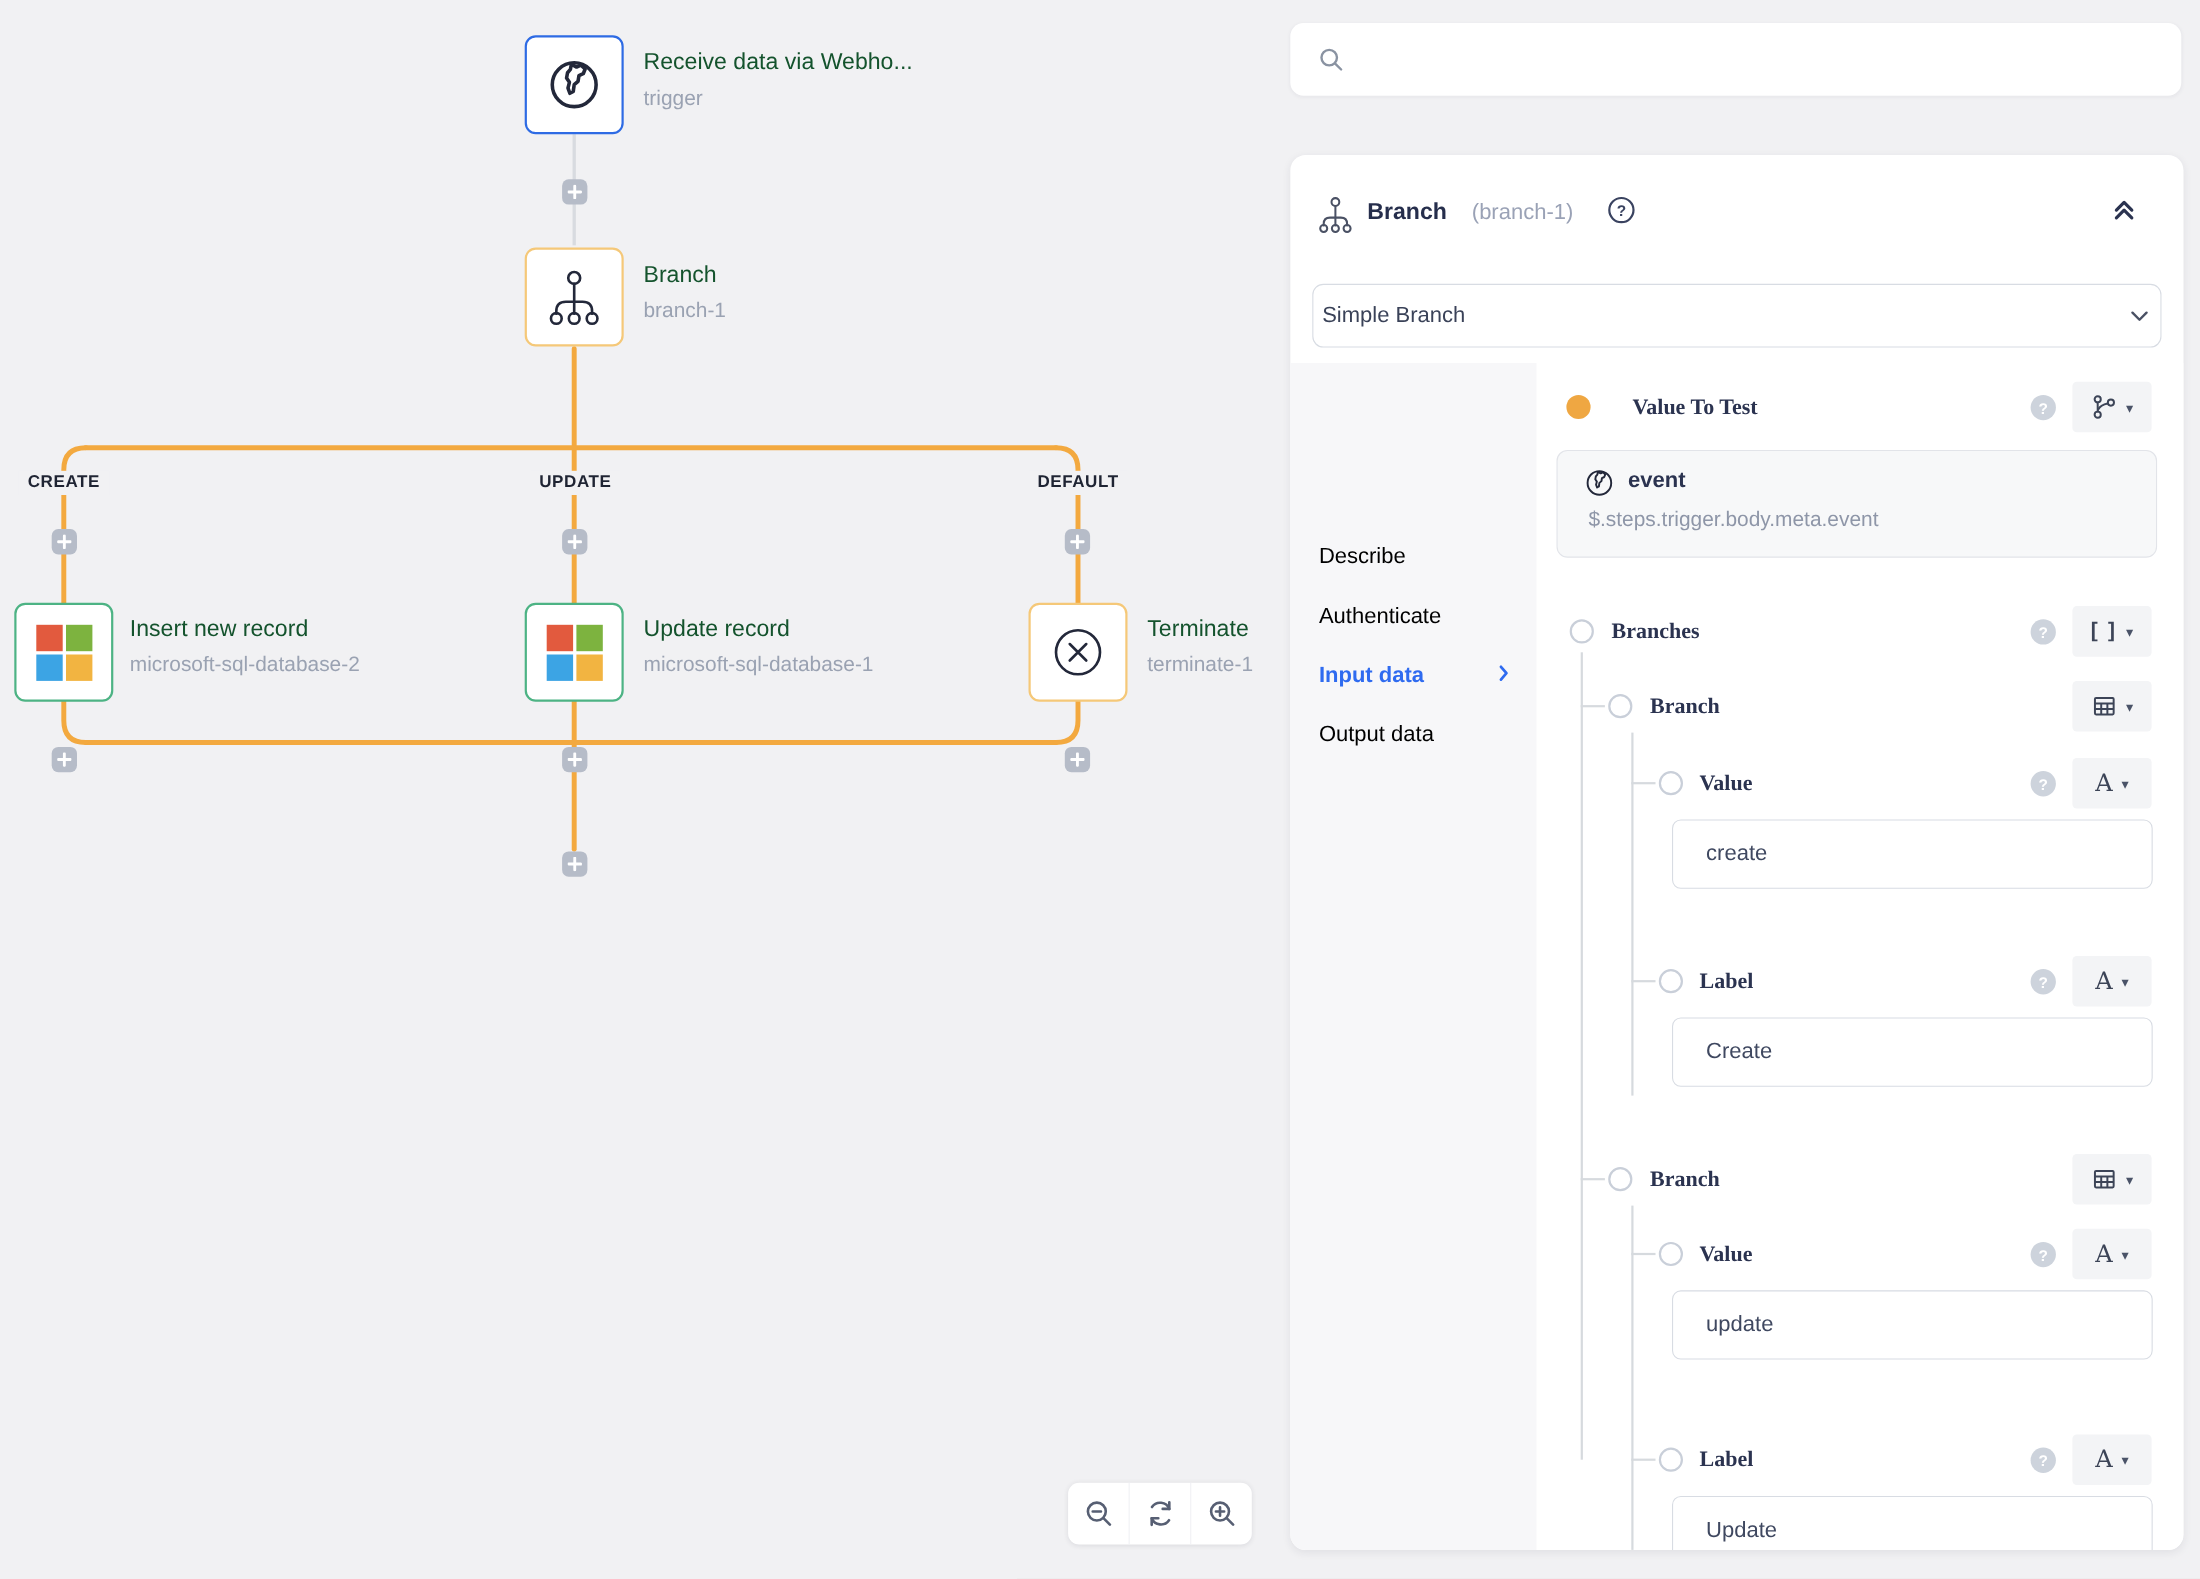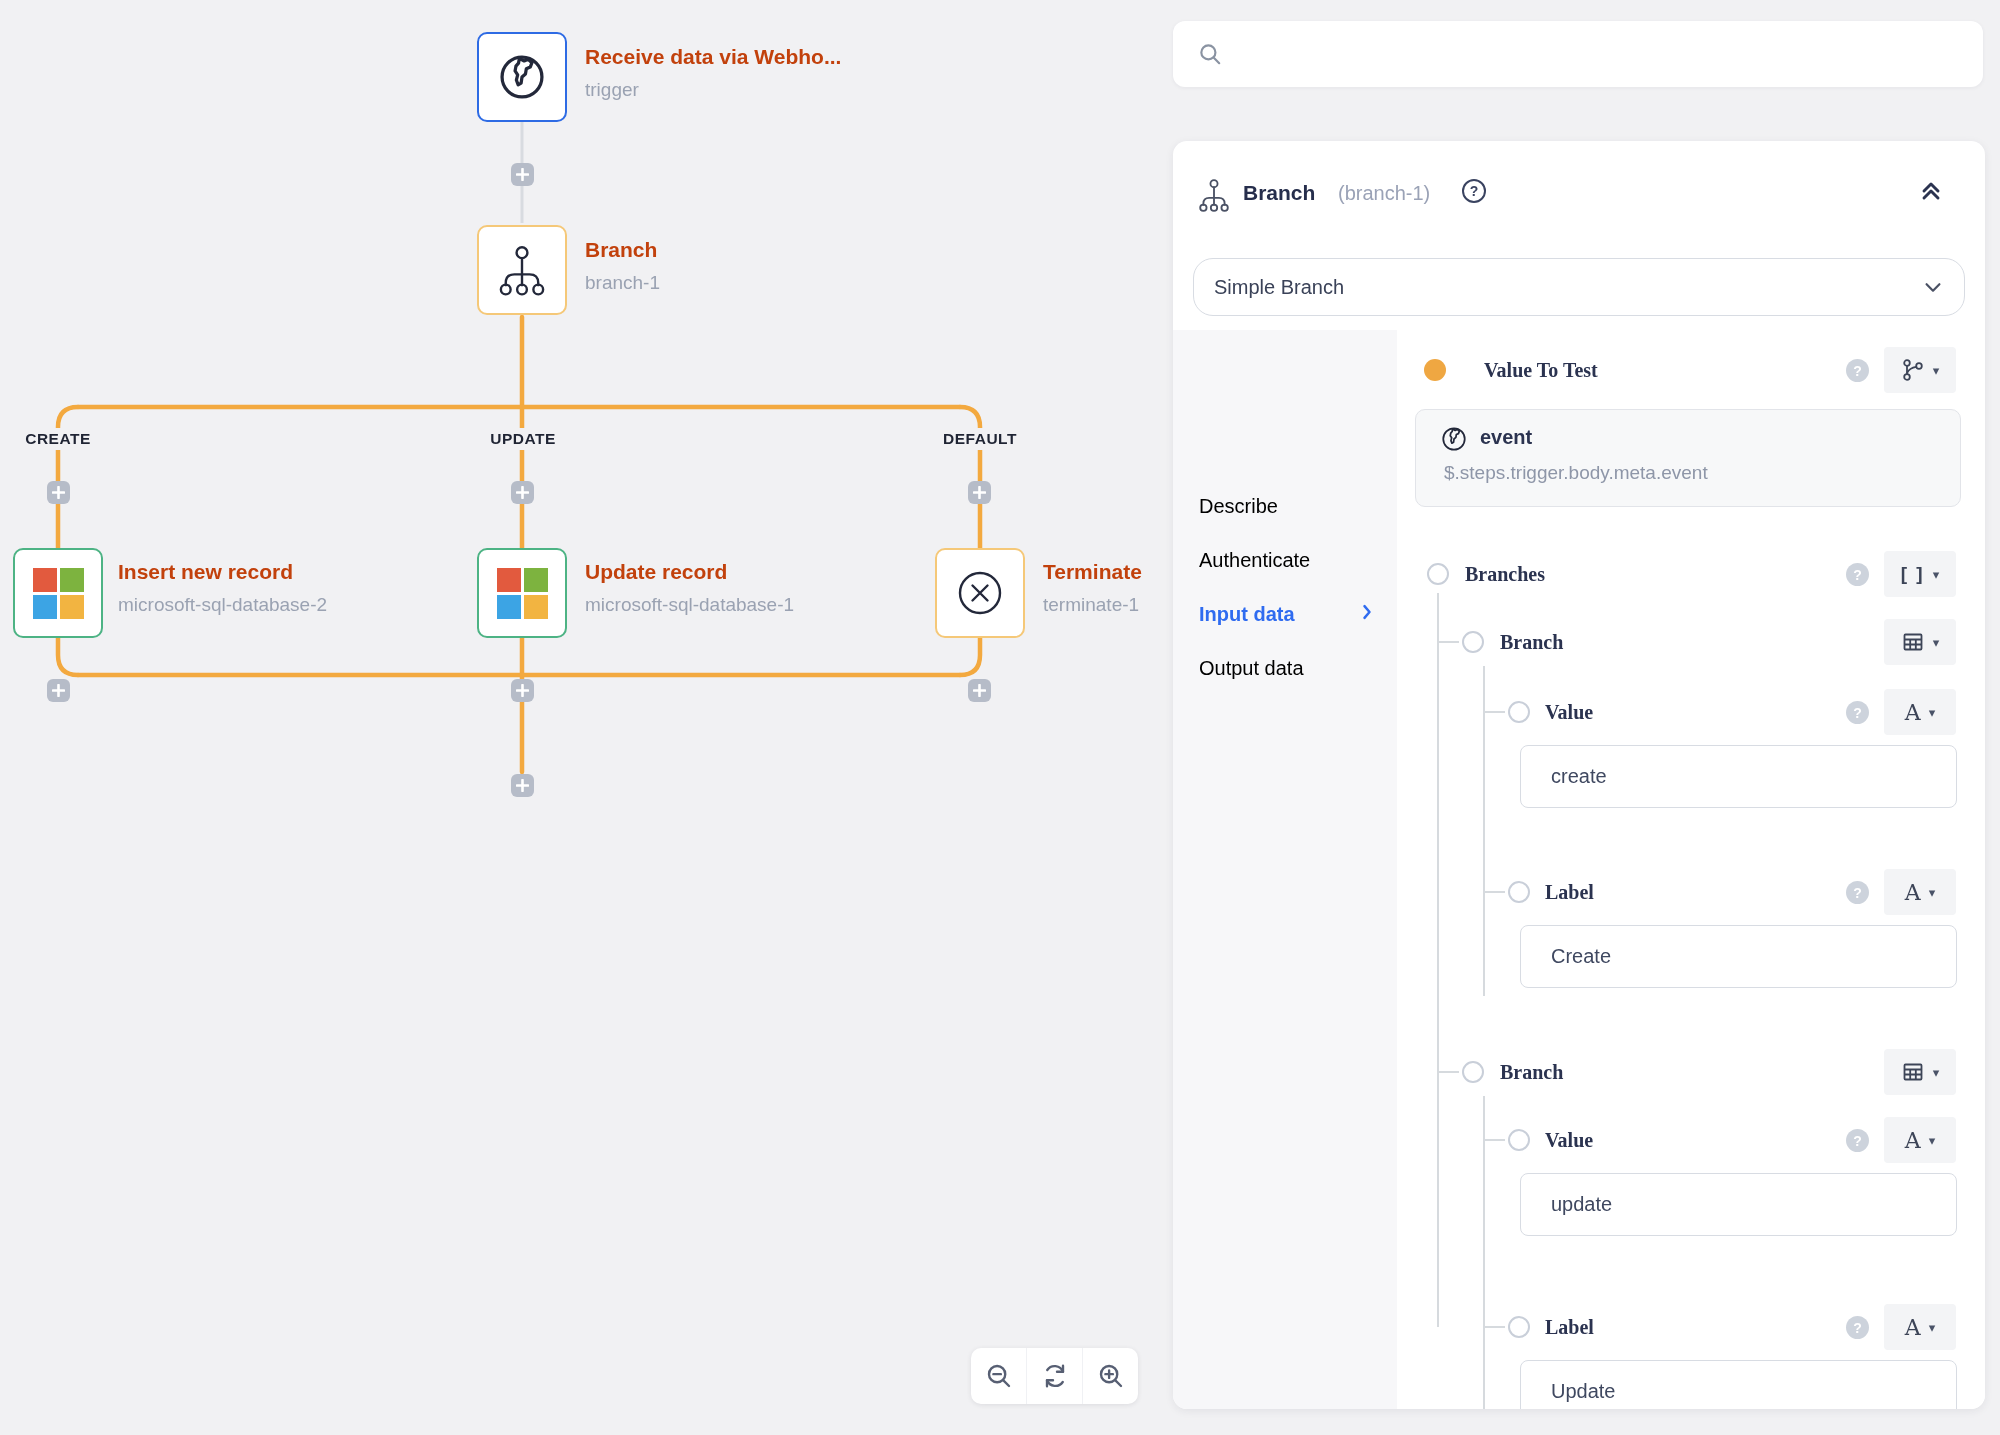--- a/index.html
+++ b/index.html
@@ -14,21 +14,21 @@
 
   
   .node {
     position:absolute; width:90px; height:90px; background:#fff;
     border-radius:10px; display:flex; align-items:center; justify-content:center;
   }
   .node.trigger   { border:2.5px solid #2e6be4; }
   .node.branch    { border:2px solid #f5c878; }
   .node.db        { border:2px solid #4db384; }
   .node.terminate { border:2px solid #f5c878; }
-  .node-title { position:absolute; font-size:21px; font-weight:bold; color:#c2410c; white-space:nowrap; }
+  .node-title { position:absolute; font-size:21px; font-weight:normal; color:#14532d; white-space:nowrap; }
   .node-sub   { position:absolute; font-size:19px; color:#9aa2b2; white-space:nowrap; }
 
   .plus {
     position:absolute; width:23px; height:23px; border-radius:6px;
     background:#b6bcc8; display:flex; align-items:center; justify-content:center;
   }
   .branch-label {
     position:absolute; transform:translateX(-50%);
     background:#f1f1f3; padding:2px 8px;
     font-size:15.5px; font-weight:bold; letter-spacing:.5px; color:#1f2433;
@@ -63,22 +63,22 @@
     overflow:hidden;
   }
   .p-header-title { position:absolute; left:70px; top:40px; font-size:21px; font-weight:bold; color:#262e4c; }
   .p-header-id    { position:absolute; left:165px; top:41px; font-size:20px; color:#9aa2b6; }
   .help-outline {
     position:absolute; width:24px; height:24px; border:2px solid #3a4360; border-radius:50%;
     color:#3a4360; font-size:14px; font-weight:bold; display:flex; align-items:center; justify-content:center;
   }
   .opbox {
     position:absolute; left:20px; top:117px; width:772px; height:58px;
-    border:1.5px solid #d8dce3; border-radius:20px;
-    display:flex; align-items:center; padding:0 20px; justify-content:space-between;
+    border:1.5px solid #d8dce3; border-radius:10px;
+    display:flex; align-items:center; padding:0 8px; justify-content:space-between;
   }
   .opbox .opval { font-size:20px; color:#3a4258; }
 
   .p-nav {
     position:absolute; left:0; top:189px; width:224px; bottom:0;
     background:#f7f7f9;
   }
   .nav-item { position:absolute; left:26px; font-size:20px; color:#000000; white-space:nowrap; }
   .nav-item.active { color:#2f6bf0; font-weight:bold; }
 

